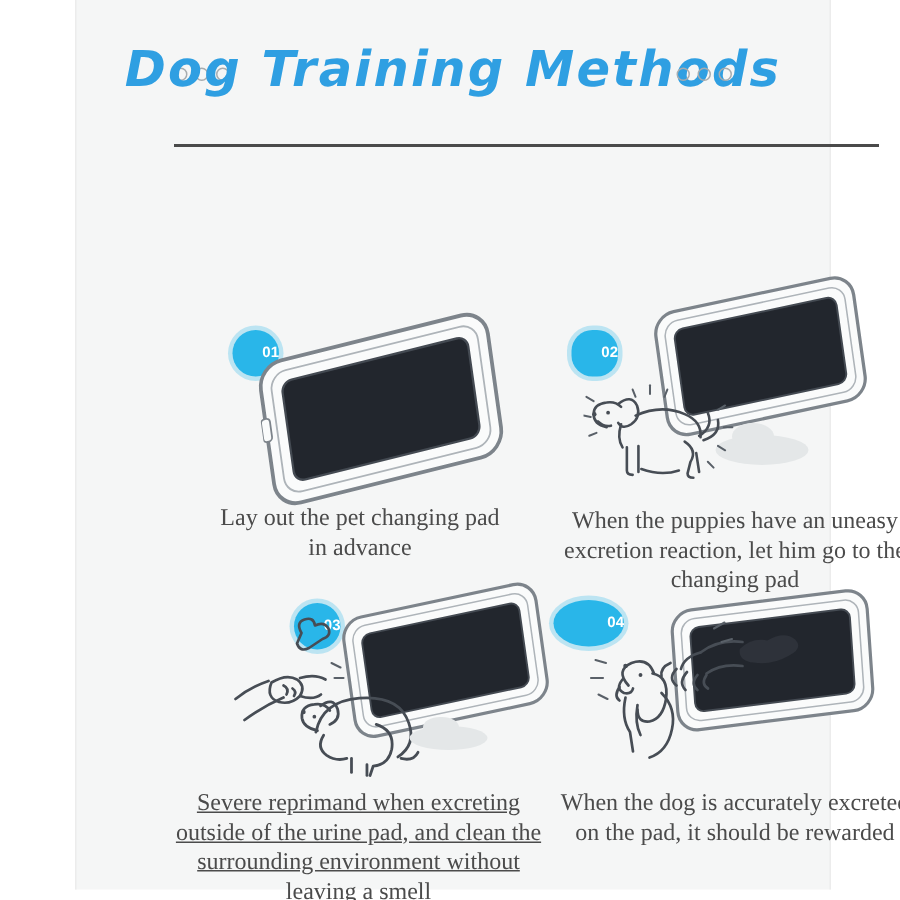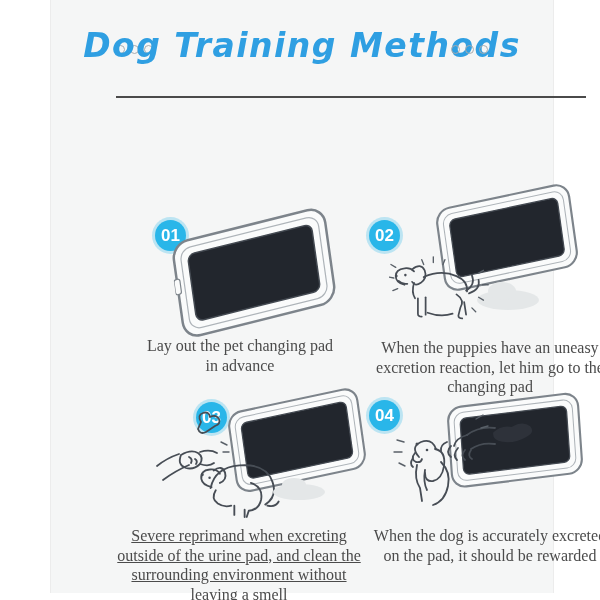--- a/index.html
+++ b/index.html
@@ -20,26 +20,26 @@
 
   
   .step{position:absolute;width:252px;height:196px;}
   .step1{left:56px;top:200px;}
   .step2{left:302px;top:200px;width:250px;}
   .step3{left:50px;top:392px;height:204px;}
   .step4{left:302px;top:392px;width:250px;height:204px;}
 
   .badge{position:absolute;width:31px;height:31px;border-radius:50%;background:#29b6e9;
          box-shadow:0 0 0 3px rgba(41,182,233,0.28);
-         display:flex;align-items:center;justify-content:center;
-         color:#ffffff;font-weight:bold;font-size:17px;}
+         display:flex;align-items:center;justify-content:flex-end;
+         color:#ffffff;font-weight:bold;font-size:10px;}
   .step1 .badge{left:48px;top:20px;}
-  .step2 .badge{left:16px;top:20px;}
+  .step2 .badge{left:28px;top:20px;border-radius:14px;}
   .step3 .badge{left:54px;top:10px;margin-left:41px;}
-  .step4 .badge{left:16px;top:8px;}
+  .step4 .badge{left:16px;top:8px;padding-left:16px;}
 
   .illus{position:absolute;}
   .pad1{left:66px;top:20px;width:162px;transform:rotate(-14deg) skewX(-6deg);}
   .pad2{left:84px;top:-8px;width:140px;transform:rotate(-12deg) skewX(-4deg);}
   .pad3{left:128px;top:4px;width:136px;transform:rotate(-12deg) skewX(-4deg);}
   .pad4{left:94px;top:4px;width:136px;transform:rotate(-7deg) skewX(-3deg);}
   .dog2{left:36px;top:52px;width:106px;}
   .handbone3{left:52px;top:16px;width:88px;}
   .dog3{left:90px;top:60px;width:98px;}
   .handdog4{left:26px;top:20px;width:118px;}

